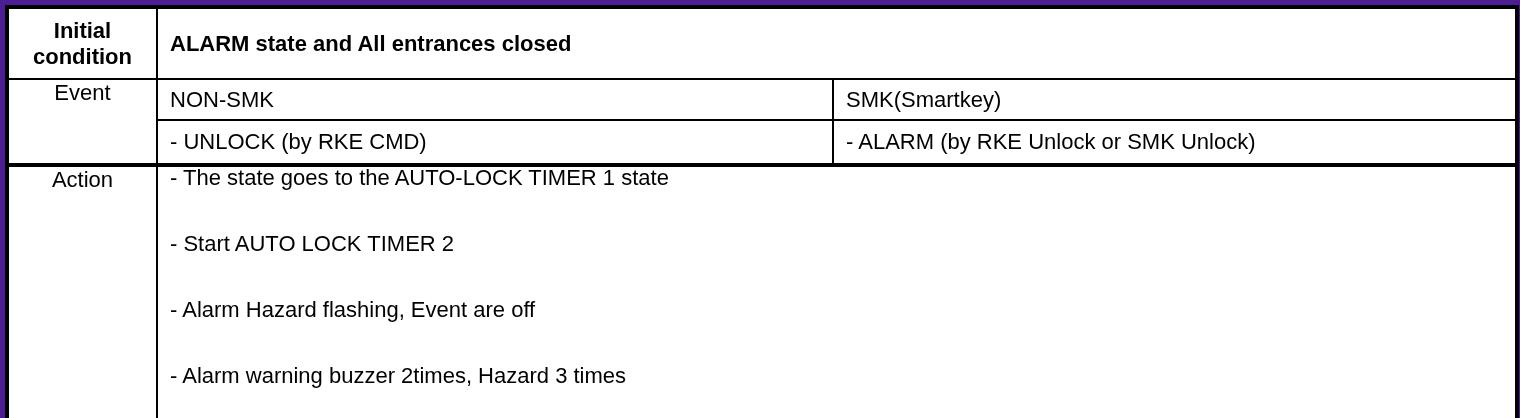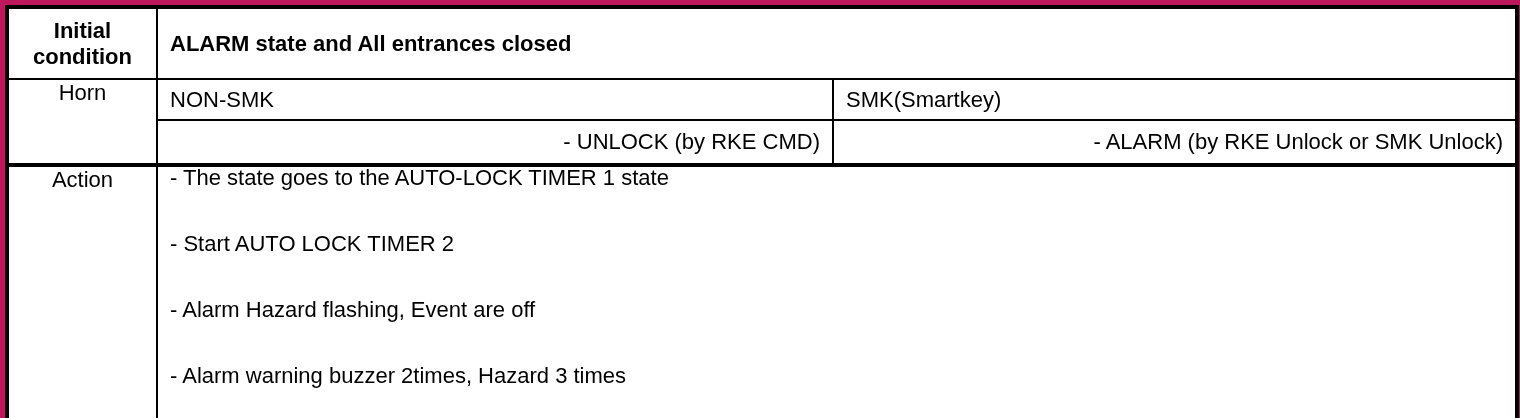--- a/index.html
+++ b/index.html
@@ -4,21 +4,21 @@
 <style>
   html, body {
     margin: 0;
     padding: 0;
     background: #ffffff;
   }
   .page {
     position: relative;
     width: 1520px;
     height: 418px;
-    background: #be185d;
+    background: #4c1d95;
     font-family: "Liberation Sans", sans-serif;
     color: #000000;
     box-sizing: border-box;
   }
   table.spec-table {
     position: absolute;
     left: 5px;
     top: 5px;
     width: 1510px;
     height: 408px;
@@ -44,21 +44,21 @@
   tr.row-action td {
     border-top: 4px solid #000000;
   }
   tr.row-header    { height: 72px; }
   tr.row-subheader { height: 41px; }
   tr.row-event     { height: 45px; }
   tr.row-action    { height: 242px; }
 
   .bold   { font-weight: bold; }
   .center { text-align: left; vertical-align: middle; }
-  .left   { text-align: right; vertical-align: middle; }
+  .left   { text-align: left; vertical-align: middle; }
   .vtop   { vertical-align: top; padding-top: 9px; }
   td.action-cell { vertical-align: top; padding-top: 10px; }
   .action-item {
     line-height: 22px;
     height: 22px;
     margin-bottom: 44px;
     white-space: nowrap;
   }
 </style>
 </head>
@@ -70,21 +70,21 @@
       <col style="width:150px">
       <col style="width:676px">
       <col style="width:684px">
     </colgroup>
     <tbody>
       <tr class="row-header">
         <td class="label-col center bold">Initial condition</td>
         <td colspan="2" class="center bold">ALARM state and All entrances closed</td>
       </tr>
       <tr class="row-subheader">
-        <td rowspan="2" class="label-col vtop">Horn</td>
+        <td rowspan="2" class="label-col vtop">Event</td>
         <td class="center">NON-SMK</td>
         <td class="center">SMK(Smartkey)</td>
       </tr>
       <tr class="row-event">
         <td class="left">- UNLOCK (by RKE CMD)</td>
         <td class="left">- ALARM (by RKE Unlock or SMK Unlock)</td>
       </tr>
       <tr class="row-action">
         <td class="label-col vtop">Action</td>
         <td colspan="2" class="action-cell">

